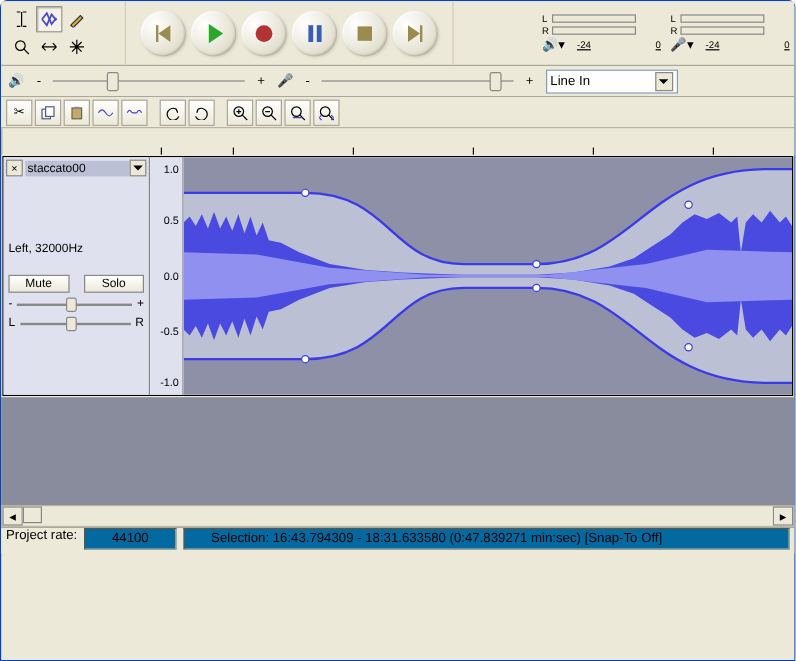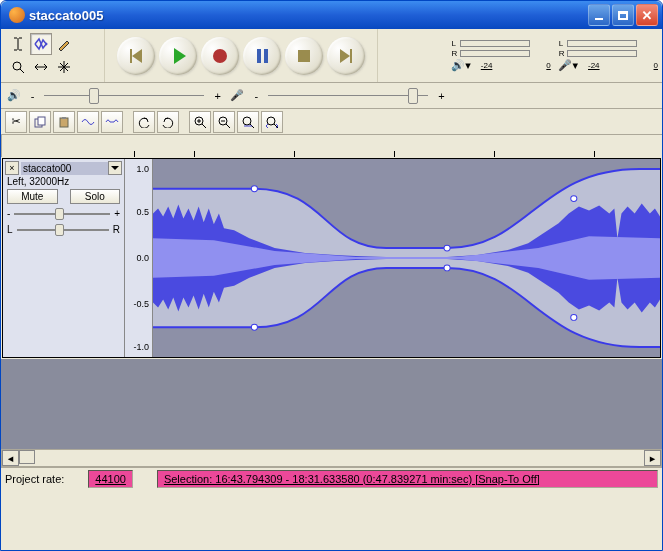--- a/index.html
+++ b/index.html
@@ -52,57 +52,44 @@
   .sep { width:6px; }
   .timeline { height: 22px; background: #ece9d8; border-left:1px solid #aca899; display:flex; align-items:flex-end; position:relative; font-size:11px; overflow:hidden; padding-left:132px;}
   .time-mark { position:relative; width:100px; flex:0 0 100px; }
   .time-mark::after { content:""; position:absolute; left:0; bottom:0; height:6px; width:1px; background:#000; }
   .track-info { width:122px; background:#dfe2ee; border-right:1px solid #888; padding:2px; font-size:10px; display:flex; flex-direction:column; gap:1px;}
   .track-head { display:flex; align-items:center; }
   .track-head .xbtn { width:14px; height:14px; border:1px solid #888; background:#ece9d8; display:flex; align-items:center; justify-content:center; font-size:9px; margin-right:2px;}
   .track-head .tname { flex:1; background:#bcc0d5; padding:1px 2px; color:#000;}
   .track-head .dropbtn { width:14px; height:14px; border:1px solid #888; background:#ece9d8; display:flex; align-items:center; justify-content:center;}
   .track-head .dropbtn::after { content:""; border-left:4px solid transparent; border-right:4px solid transparent; border-top:4px solid #000;}
-  .tinfo-line { color:#000; padding:0 2px;}
+  .tinfo-line { color:#000; padding:14px 2px;margin-top:40px;}
   .tbtns { display:flex; gap:12px; padding:1px 2px;}
   .tsmall { flex:1; border:1px solid #888; background:linear-gradient(#fff,#ece9d8); text-align:center; padding:1px; font-size:10px; cursor:default;}
   .tslider { display:flex; align-items:center; padding:2px; font-size:10px; gap:4px;}
   .tslider .track-sl { flex:1; height:2px; background:#888; position:relative;}
   .tslider .thumb { position:absolute; top:-5px; width:9px; height:12px; background:#ece9d8; border:1px solid #888; border-radius:2px;}
   .ruler { width:28px; background:#dfe2ee; border-right:1px solid #888; position:relative; font-size:9px;}
   .ruler-lbl { position:absolute; right:3px; transform: translateY(-50%); }
   .wave-area { flex:1; position:relative; background:#bcc0d5; overflow:hidden;}
   .wave-svg { width:100%; height:100%; display:block; }
   .lower-gray { height: 90px; background:#898c9c; }
   .hscroll { height: 18px; background:#ece9d8; display:flex; align-items:center; border:1px solid #aca899; }
   .hscroll .arrow { width:17px; height:16px; border:1px solid #888; background:#ece9d8; display:flex; align-items:center; justify-content:center;}
   .hscroll .track { flex:1; background:#ece9d8; height:16px; position:relative;}
   .hscroll .thumb { position:absolute; left:0; width:16px; height:14px; top:0; background:#ece9d8; border:1px solid #888;}
-  .status { height: 22px; background:#ece9d8; border-top:1px solid #aca899; display:flex; align-items:center; padding:0 4px; gap:24px; font-size:11px;}
-  .status .box { border:1px inset #aca899; padding:2px 6px; background:#ec4899;text-decoration:underline;}
+  .status { height: 22px; background:#ece9d8; border-top:1px solid #aca899; display:flex; align-items:flex-start; padding:0 4px; gap:6px; font-size:11px;}
+  .status .box { border:1px inset #aca899; padding:2px 22px; background:#0369a1;}
   svg { display:block; }
 </style>
 </head>
 <body>
 
 <div class="window">
 
-  <div class="titlebar">
-    <div class="app-icon"></div>
-    <div class="title">staccato005</div>
-    <div class="winbtns">
-      <div class="winbtn min">
-          <div class="minsym"></div>
-        </div>
-      <div class="winbtn max">
-          <div class="maxsym"></div>
-        </div>
-      <div class="winbtn close">✕</div>
-    </div>
-  </div>
 
 
   <div class="toolbar-row">
     <div class="tool-panel">
       <div class="tool-grid">
         <div class="tool-btn">
             <svg width="12" height="14">
               <path d="M2 1h3M7 1h3M6 1v12M2 13h3M7 13h3" stroke="#000" fill="none"></path>
             </svg>
           </div>
@@ -213,20 +200,24 @@
     <div class="vol-slider">
         <div class="vol-thumb" style="left:45px;"></div>
       </div>
     <span>+</span>
     <span>🎤</span>
     <span>-</span>
     <div class="vol-slider">
         <div class="vol-thumb" style="left:140px;"></div>
       </div>
     <span>+</span>
+    <div class="dropdown">
+      <span>Line In</span>
+      <div class="dd-arrow"></div>
+    </div>
   </div>
 
   <div class="edit-toolbar">
     <div class="ebtn">✂</div>
     <div class="ebtn">
         <svg width="12" height="12">
           <rect x="1" y="3" width="7" height="8" fill="none" stroke="#558"></rect>
           <rect x="4" y="1" width="7" height="8" fill="#fff" stroke="#558"></rect>
         </svg>
       </div>

